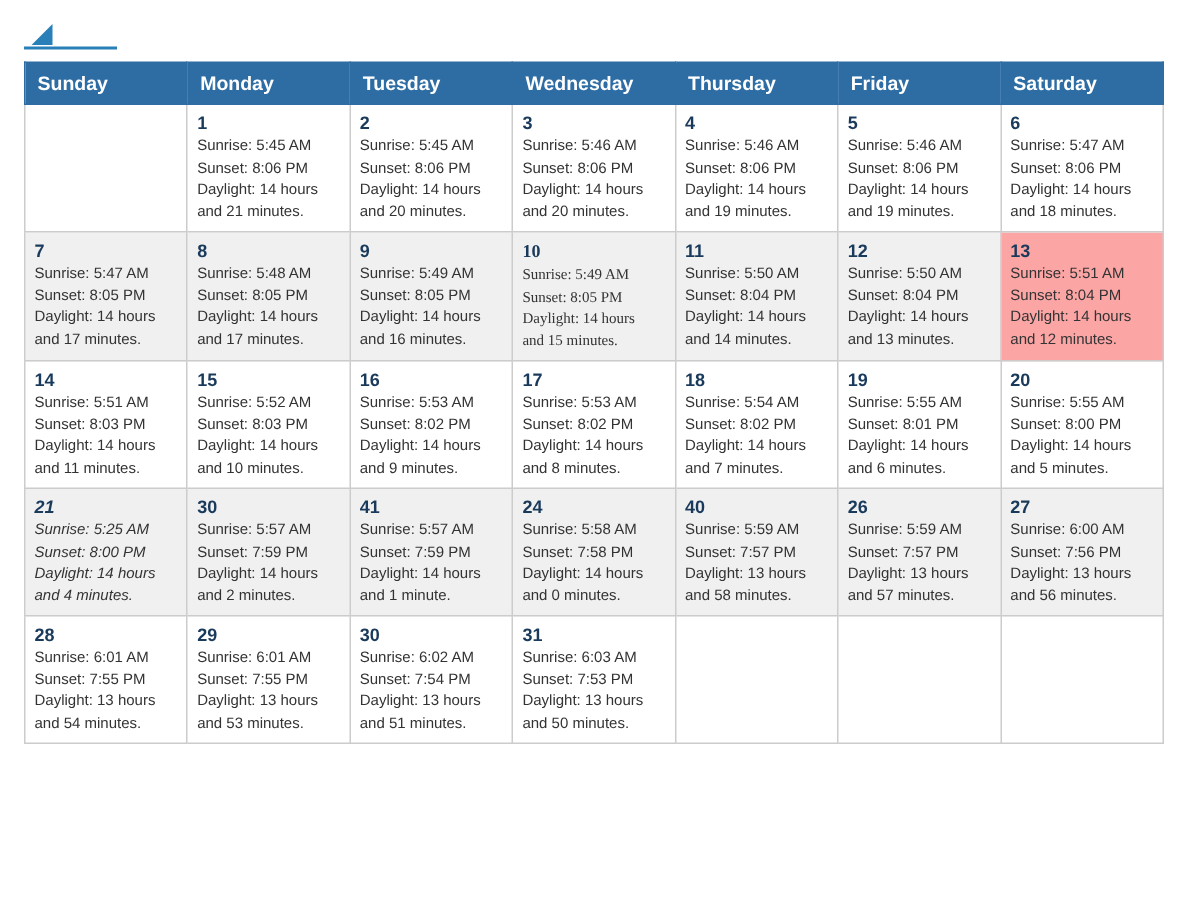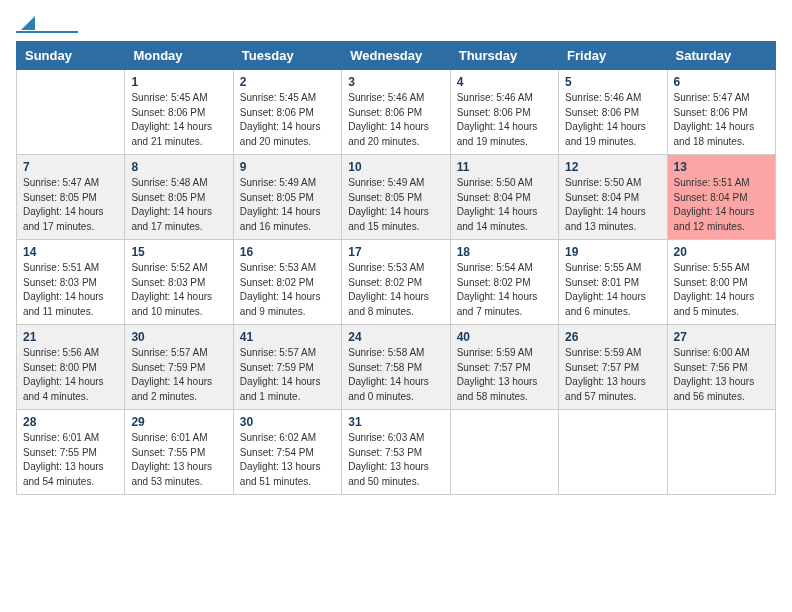--- a/index.html
+++ b/index.html
@@ -182,21 +182,21 @@
 Daylight: 14 hours
 and 17 minutes.</div>
         </td>
         <td style="background: rgb(240, 240, 240);">
           <span class="day-number">9</span>
           <div class="day-info" style="white-space: pre-line;">Sunrise: 5:49 AM
 Sunset: 8:05 PM
 Daylight: 14 hours
 and 16 minutes.</div>
         </td>
-        <td style="background: rgb(240, 240, 240);">
+        <td style="background: rgb(240, 240, 240); font-family: Liberation Serif, serif;">
           <span class="day-number">10</span>
           <div class="day-info" style="white-space: pre-line;">Sunrise: 5:49 AM
 Sunset: 8:05 PM
 Daylight: 14 hours
 and 15 minutes.</div>
         </td>
         <td style="background: rgb(240, 240, 240);">
           <span class="day-number">11</span>
           <div class="day-info" style="white-space: pre-line;">Sunrise: 5:50 AM
 Sunset: 8:04 PM
@@ -263,23 +263,23 @@
         </td>
         <td>
           <span class="day-number">20</span>
           <div class="day-info" style="white-space: pre-line;">Sunrise: 5:55 AM
 Sunset: 8:00 PM
 Daylight: 14 hours
 and 5 minutes.</div>
         </td>
       </tr>
       <tr>
-        <td style="background: rgb(240, 240, 240);">
+        <td style="background: rgb(240, 240, 240); font-style: italic;">
           <span class="day-number">21</span>
-          <div class="day-info" style="white-space: pre-line;">Sunrise: 5:56 AM
+          <div class="day-info" style="white-space: pre-line;">Sunrise: 5:25 AM
 Sunset: 8:00 PM
 Daylight: 14 hours
 and 4 minutes.</div>
         </td>
         <td style="background: rgb(240, 240, 240);">
           <span class="day-number">30</span>
           <div class="day-info" style="white-space: pre-line;">Sunrise: 5:57 AM
 Sunset: 7:59 PM
 Daylight: 14 hours
 and 2 minutes.</div>

